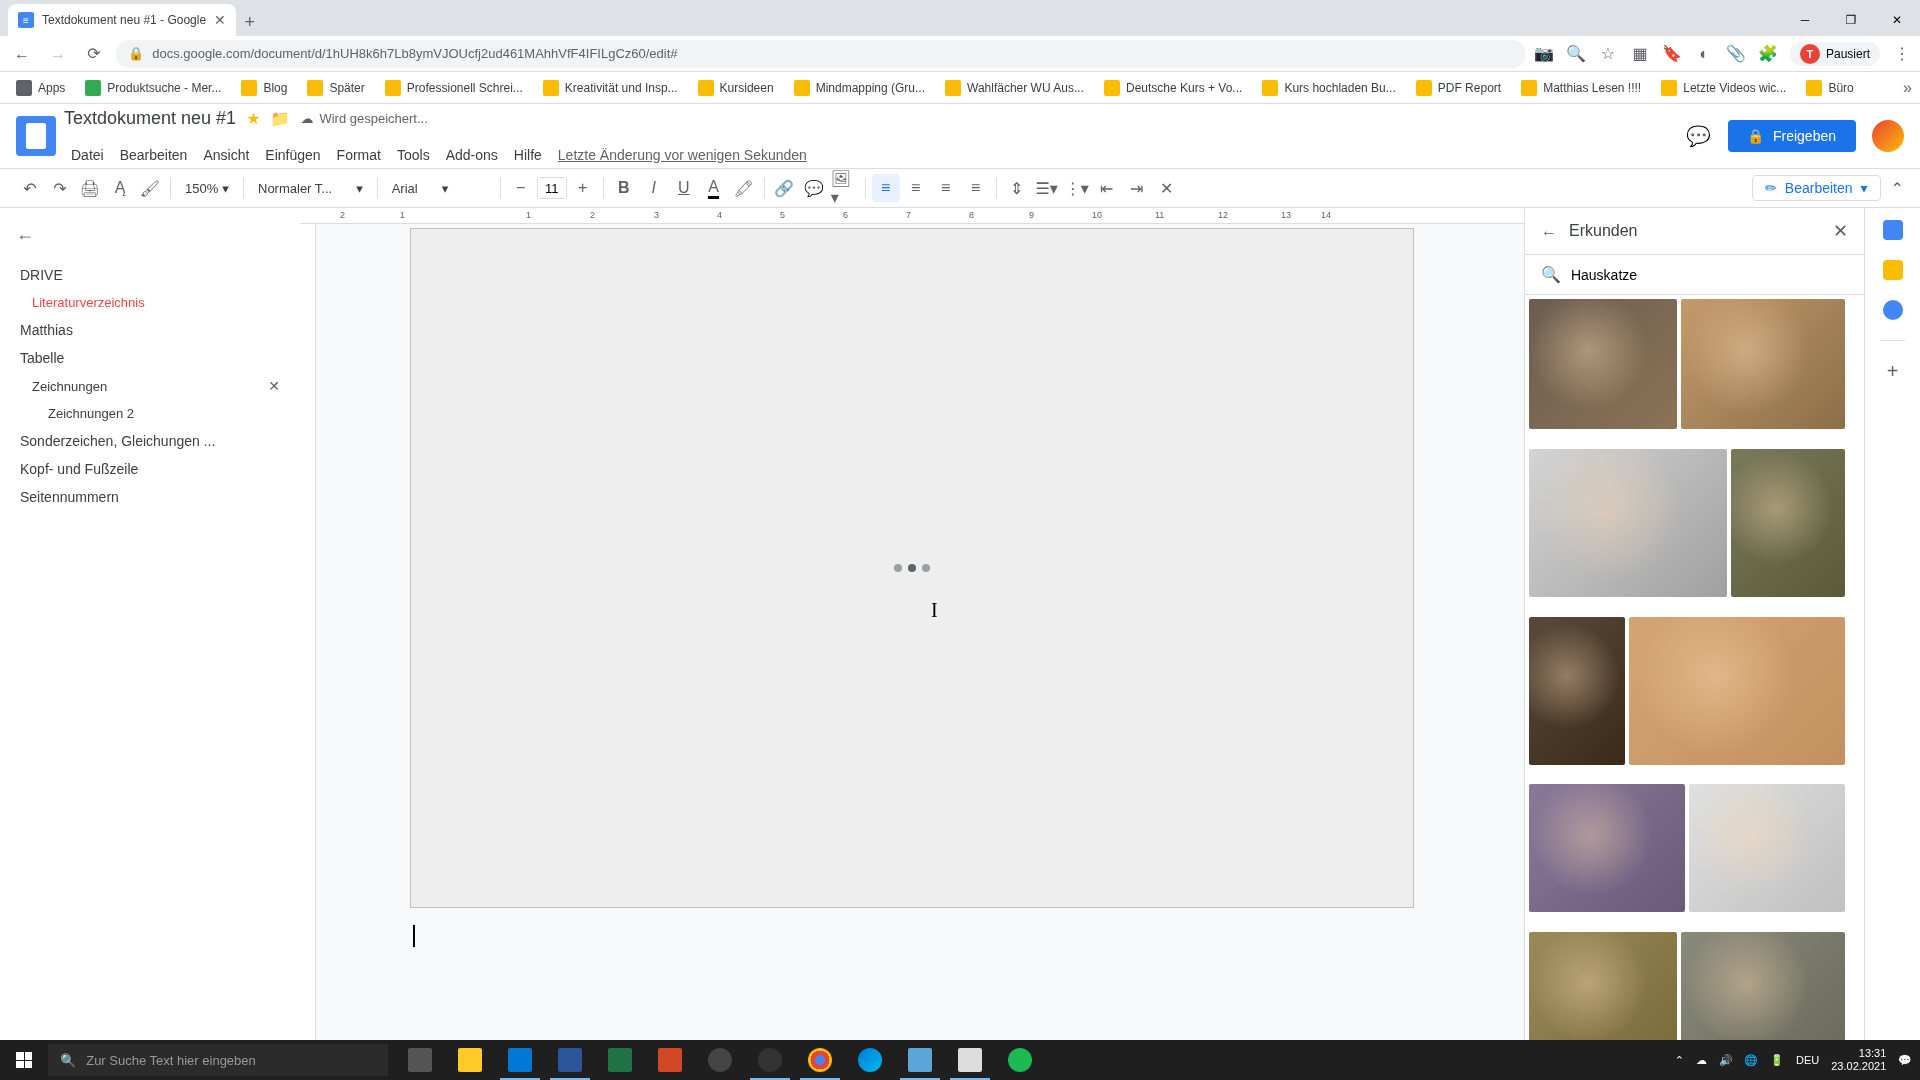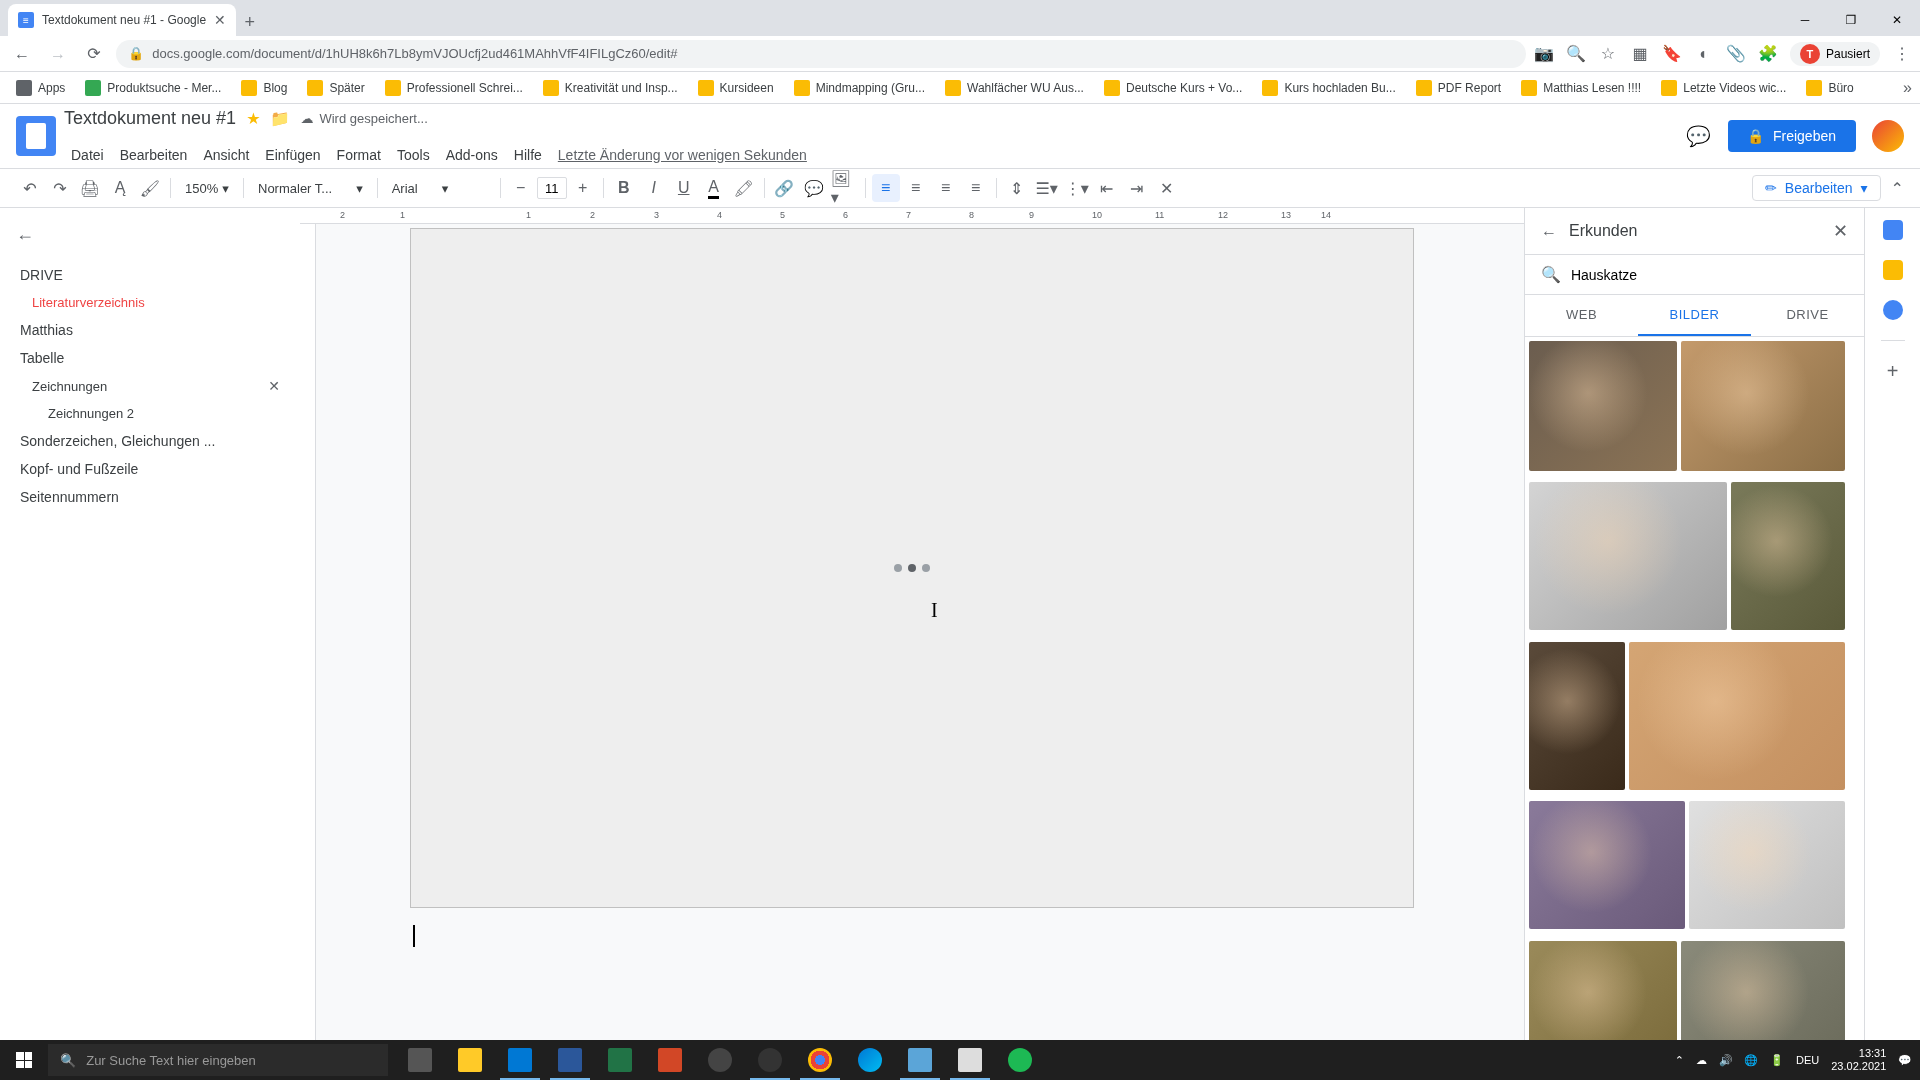--- a/index.html
+++ b/index.html
@@ -401,25 +401,20 @@
   <div class="explore">
     <div class="explore-header">
       <span style="color:#5f6368;">←</span>
       <span class="explore-title">Erkunden</span>
       <span class="explore-close">✕</span>
     </div>
     <div class="explore-search">
       <span style="color:#5f6368;">🔍</span>
       <input value="Hauskatze" style="">
     </div>
-    <div class="explore-tabs">
-      <div class="explore-tab">WEB</div>
-      <div class="explore-tab active">BILDER</div>
-      <div class="explore-tab">DRIVE</div>
-    </div>
     <div class="image-grid">
       <div class="img-cell c1"></div>
       <div class="img-cell c2"></div>
       <div class="img-cell c3"></div>
       <div class="img-cell c4"></div>
       <div class="img-cell c5"></div>
       <div class="img-cell c6"></div>
       <div class="img-cell c7"></div>
       <div class="img-cell c8"></div>
       <div class="img-cell c9"></div>

